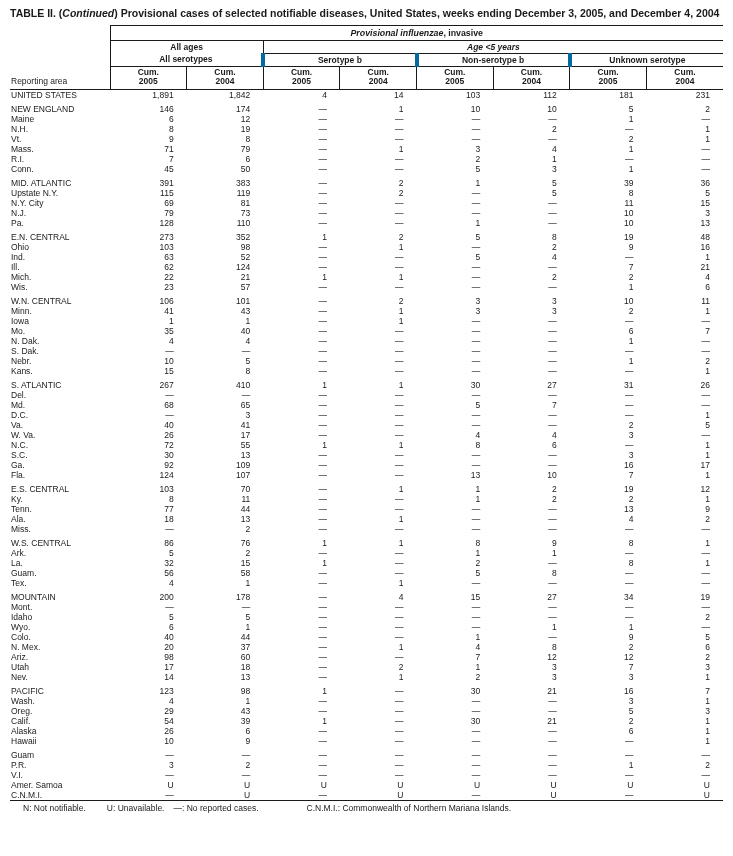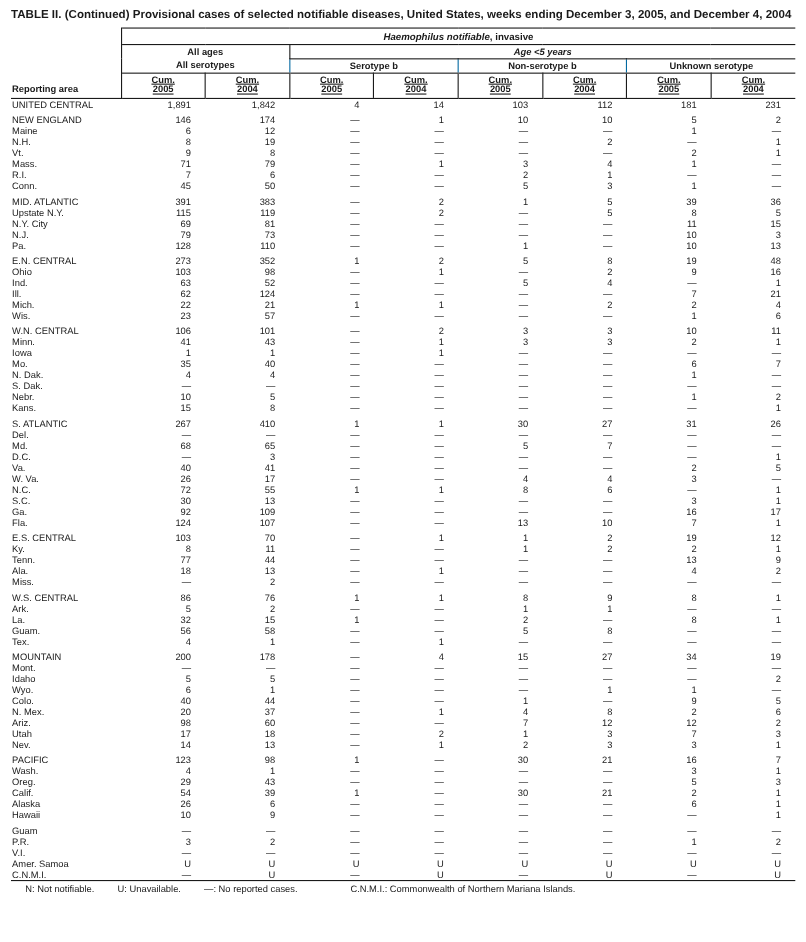--- a/index.html
+++ b/index.html
@@ -10,63 +10,63 @@
     color: #1a1a1a;
     overflow: hidden;
   }
   .page { padding: 7px 10px 0 10px; }
 
   
   .title {
     font-size: 10.5px; font-weight: bold; line-height: 1.3;
     letter-spacing: 0px; margin-bottom: 4px;
   }
-  .title .it { }
+  .title .it { font-style: italic; }
 
   
   table.main {
     width: 713px; border-collapse: collapse; table-layout: fixed;
     font-size: 8.5px;
   }
   col.c-area { width: 100px; }
   thead th { font-weight: bold; padding: 0; vertical-align: bottom; text-align: center; }
 
   th.area-head {
-    font-weight: bold; text-align: left; vertical-align: bottom;
+    font-weight: normal; text-align: left; vertical-align: bottom;
     border-right: 1px solid #1a1a1a; border-bottom: 1px solid #1a1a1a;
     padding: 0 2px 3px 1px; font-size: 8.5px;
   }
   th.disease-head {
     border-top: 1px solid #1a1a1a; border-bottom: 1px solid #1a1a1a;
     height: 15px; vertical-align: middle; font-size: 8.8px;
   }
   th.disease-head .it { font-style: italic; }
   tr.grprow th { height: 13px; vertical-align: middle; }
   th.grp-u5 { border-bottom: 1px solid #1a1a1a; border-left: 1px solid #1a1a1a; font-style: italic; }
   tr.subrow th { height: 13px; vertical-align: middle; border-bottom: 1px solid #1a1a1a; }
-  tr.subrow th.bl { border-left: 1px solid #0369a1; }
+  tr.subrow th.bl { border-left: 4px solid #0369a1; }
   tr.cumrow th {
     height: 22px; vertical-align: middle; line-height: 9.5px;
-    border-bottom: 1px solid #1a1a1a; padding: 1px 0 2px 0; text-decoration: underline;
+    border-bottom: 1px solid #1a1a1a; padding: 1px 0 2px 0;
   }
   tr.cumrow th + th { border-left: 1px solid #1a1a1a; }
 
   tbody td { padding: 0; height: 10px; line-height: 10px; font-size: 8.5px; white-space: nowrap; }
   tbody td.area { text-align: left; padding-left: 1px; }
   tbody td.val { text-align: right; padding-right: 13px; }
   tbody tr.spacer td { height: 4px; line-height: 4px; }
 
   
   .footnotes {
     width: 713px; border-top: 1px solid #1a1a1a;
     padding-top: 2px; font-size: 8.5px; line-height: 11px;
   }
   .fnline1 span { display: inline-block; }
   .fn-gap-a { margin-right: 21px; margin-left: 13px; }
-  .fn-gap-b { margin-right: 21px; }
+  .fn-gap-b { margin-right: 9px; }
   .fn-gap-c { margin-right: 48px; }
 </style>
 </head>
 <body>
 
 <div class="page">
 
   <div class="title">
     <div><span>TABLE II. (</span><span class="it">Continued</span><span>) Provisional cases of selected notifiable diseases, United States, weeks ending December 3, 2005, and December 4, 2004</span></div>
   </div>
@@ -79,21 +79,21 @@
         <col>
         <col>
         <col>
         <col>
         <col>
         <col>
     </colgroup>
     <thead>
       <tr>
         <th class="area-head" rowspan="4">Reporting area</th>
-        <th class="disease-head" colspan="8"><span class="it">Haemophilus notifiable</span><span>, invasive</span></th>
+        <th class="disease-head" colspan="8"><span class="it">Provisional influenzae</span><span>, invasive</span></th>
       </tr>
       <tr class="grprow">
         <th class="grp-all" colspan="2">All ages</th>
         <th class="grp-u5" colspan="6">Age &lt;5 years</th>
       </tr>
       <tr class="subrow">
         <th colspan="2">All serotypes</th>
         <th class="bl" colspan="2">Serotype b</th>
         <th class="bl" colspan="2">Non-serotype b</th>
         <th class="bl" colspan="2">Unknown serotype</th>
@@ -104,21 +104,21 @@
         <th><span>Cum.</span><br><span>2005</span></th>
         <th><span>Cum.</span><br><span>2004</span></th>
         <th><span>Cum.</span><br><span>2005</span></th>
         <th><span>Cum.</span><br><span>2004</span></th>
         <th><span>Cum.</span><br><span>2005</span></th>
         <th><span>Cum.</span><br><span>2004</span></th>
       </tr>
     </thead>
     <tbody id="table-body">
         <tr>
-          <td class="area">UNITED CENTRAL</td>
+          <td class="area">UNITED STATES</td>
           <td class="val">1,891</td>
           <td class="val">1,842</td>
           <td class="val">4</td>
           <td class="val">14</td>
           <td class="val">103</td>
           <td class="val">112</td>
           <td class="val">181</td>
           <td class="val">231</td>
         </tr>
         <tr class="spacer">

